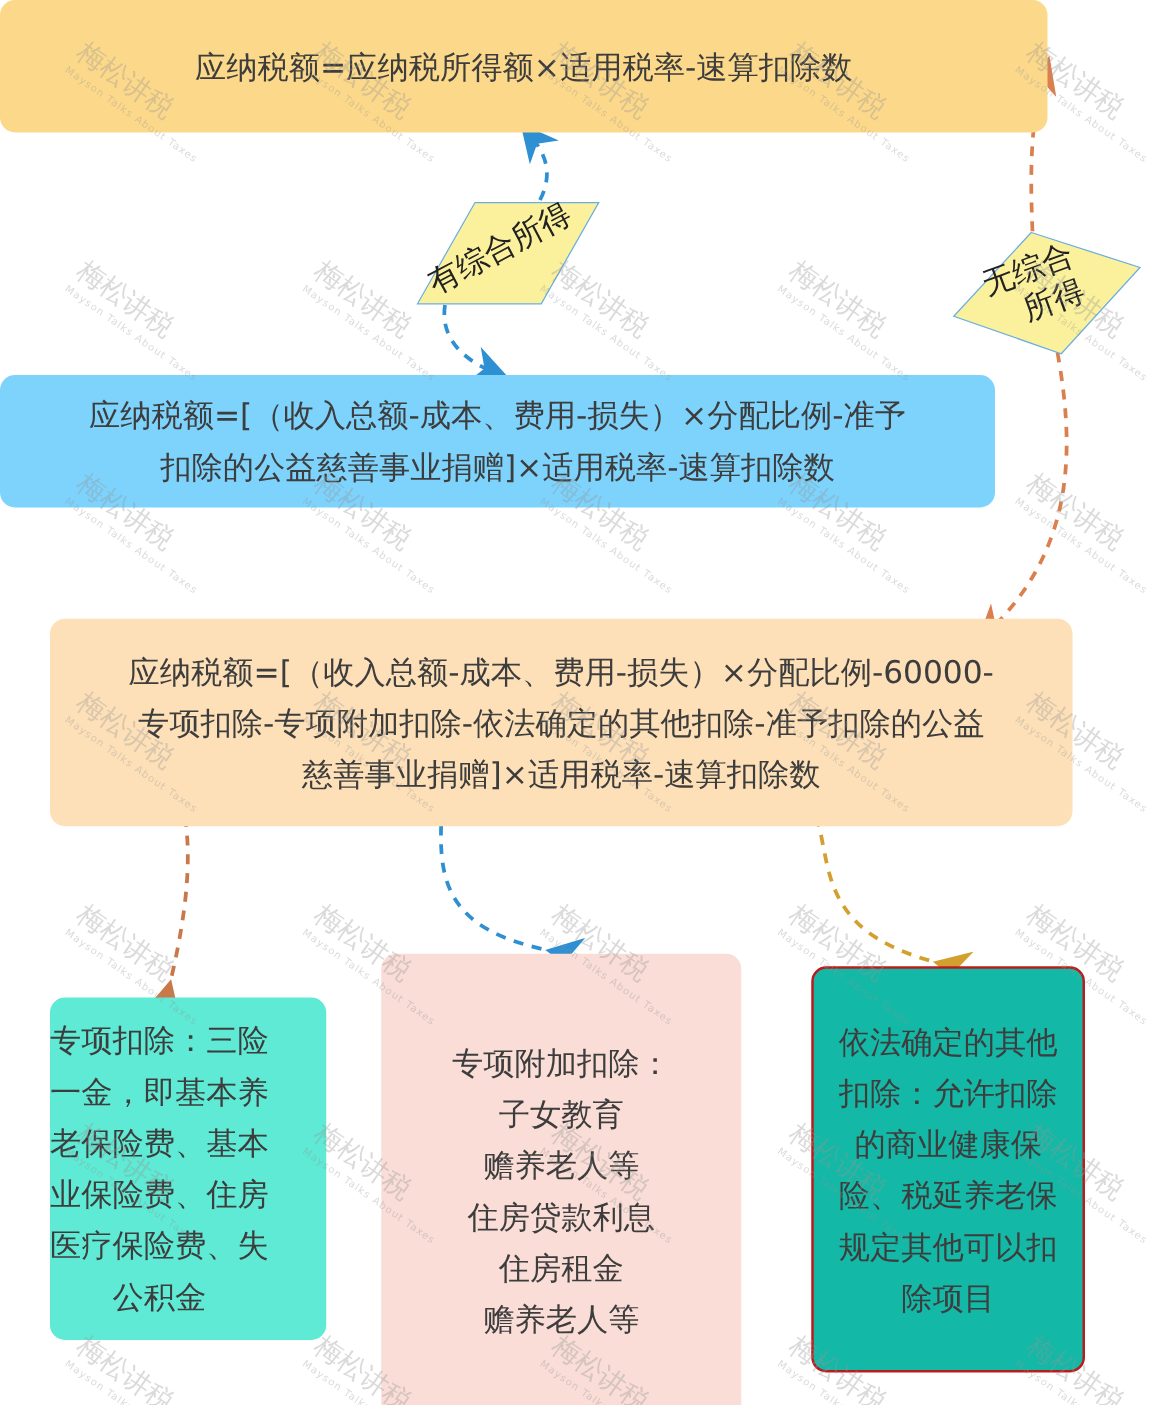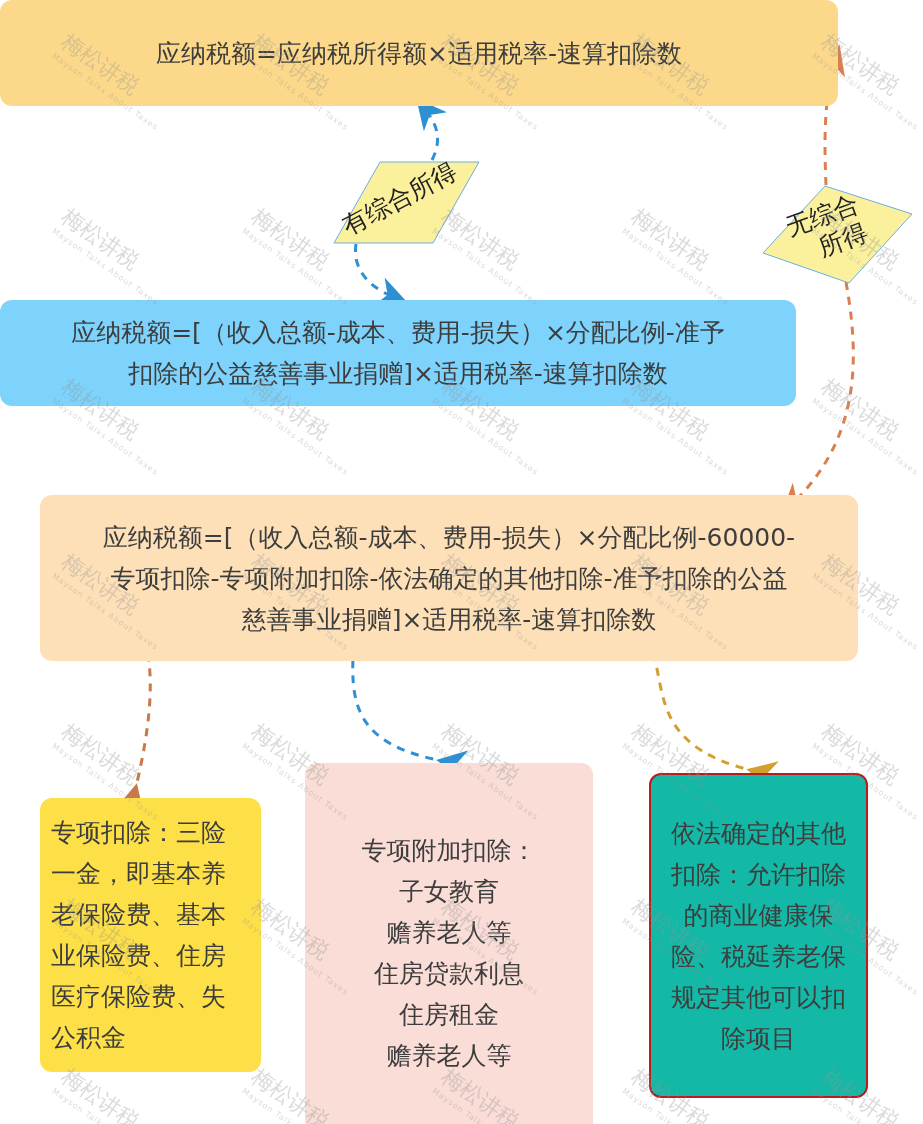--- a/index.html
+++ b/index.html
@@ -4,21 +4,21 @@
 <style>
   html, body { margin:0; padding:0; }
   body { width:923px; height:1124px; position:relative; background:#ffffff; overflow:hidden;
          font-family:"DejaVu Sans", "Liberation Sans", sans-serif; color:#3d3d3d; }
   .node { position:absolute; box-sizing:border-box; border-radius:12px; display:flex;
           align-items:center; justify-content:center; text-align:center; }
   .txt { font-size:25px; line-height:41px; }
   #top { left:0; top:0; width:838px; height:106px; background:#fcd98a; }
   #mid { left:0; top:300px; width:796px; height:106px; background:#7dd3fc; }
   #main { left:40px; top:495px; width:818px; height:166px; background:#fde0b8; }
-  #special { left:40px; top:798px; width:221px; height:274px; background:#fde047; justify-content:flex-start; text-align:left; padding:0 11px; }
+  #special { left:40px; top:798px; width:221px; height:274px; background:#5eead4; justify-content:flex-start; text-align:center; padding:0 0; }
   #additional { left:305px; top:763px; width:288px; height:380px; background:#f9ddd6; }
   #other { left:649px; top:773px; width:219px; height:325px; background:#14b8a6; border:2px solid #b91c1c; }
   #special .txt, #other .txt { line-height:41px; }
   .para-label { position:absolute; font-size:25px; color:#222; white-space:nowrap; }
   svg.links { position:absolute; left:0; top:0; }
   .wm { position:absolute; font-size:22px; color:rgba(150,150,150,0.35); transform:rotate(35deg); white-space:nowrap; pointer-events:none; }
   .wm small { display:block; font-size:8px; letter-spacing:1px; }
 </style>
 </head>
 <body>

